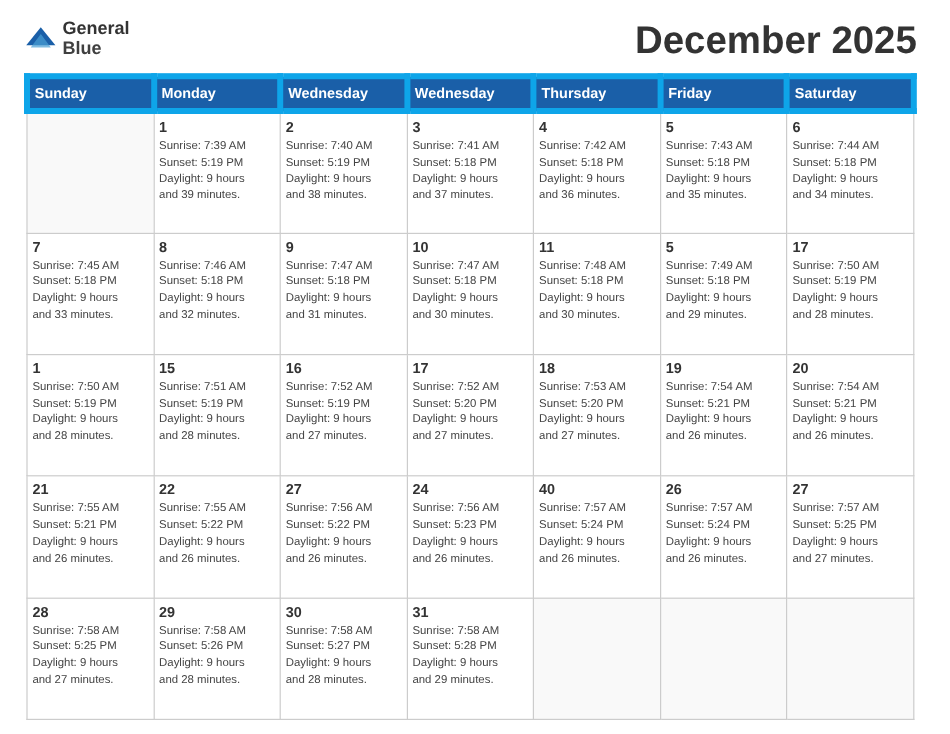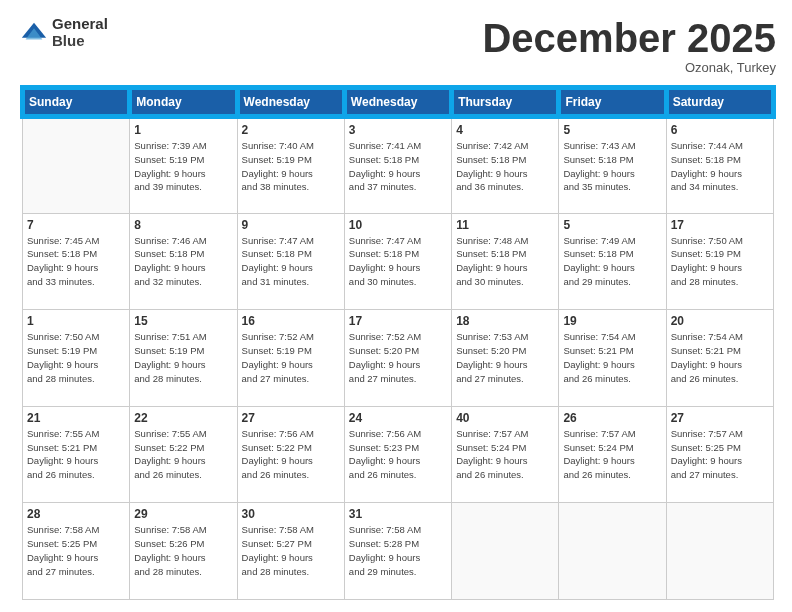--- a/index.html
+++ b/index.html
@@ -7,21 +7,21 @@
       width: 792px;
       height: 612px;
       background: #fff;
       font-family: Arial, sans-serif;
       font-size: 11px;
       color: #333;
     }
     .page {
       width: 792px;
       height: 612px;
-      padding: 16px 16px 12px 20px;
+      padding: 16px 28px 12px 20px;
       display: flex;
       flex-direction: column;
     }
     .header {
       display: flex;
       justify-content: space-between;
       align-items: flex-start;
       margin-bottom: 10px;
     }
     .logo {
@@ -45,21 +45,21 @@
       color: #404040;
     }
     .logo-icon {
       width: 28px;
       height: 28px;
     }
     .title-block {
       text-align: right;
     }
     .month-title {
-      font-size: 40px;
+      font-size: 32px;
       font-weight: bold;
       color: #333;
       line-height: 1.1;
     }
     .subtitle {
       font-size: 13px;
       color: #555;
     }
     .calendar {
       flex: 1;
@@ -111,21 +111,20 @@
         <polygon points="15,4 28,20 2,20" fill="#1a5fa8"></polygon>
         <polygon points="15,10 24,22 6,22" fill="#4a9fd4" opacity="0.7"></polygon>
       </svg>
       <div class="logo-text">
         <span class="logo-general">General</span>
         <span class="logo-blue">Blue</span>
       </div>
     </div>
     <div class="title-block">
       <div class="month-title">December 2025</div>
-      <div class="subtitle">Ozonak, Turkey</div>
     </div>
   </div>
 
   <table class="calendar">
     <thead>
       <tr>
       <th>Sunday</th>
           <th>Monday</th>
           <th>Wednesday</th>
           <th>Wednesday</th>

